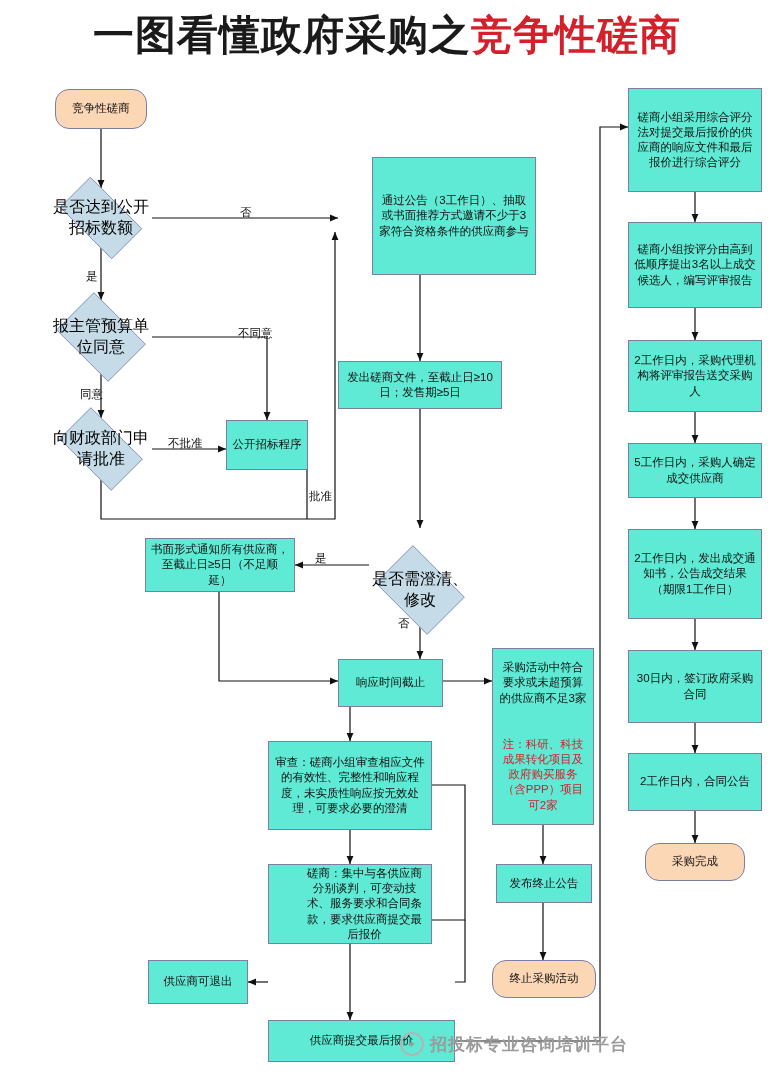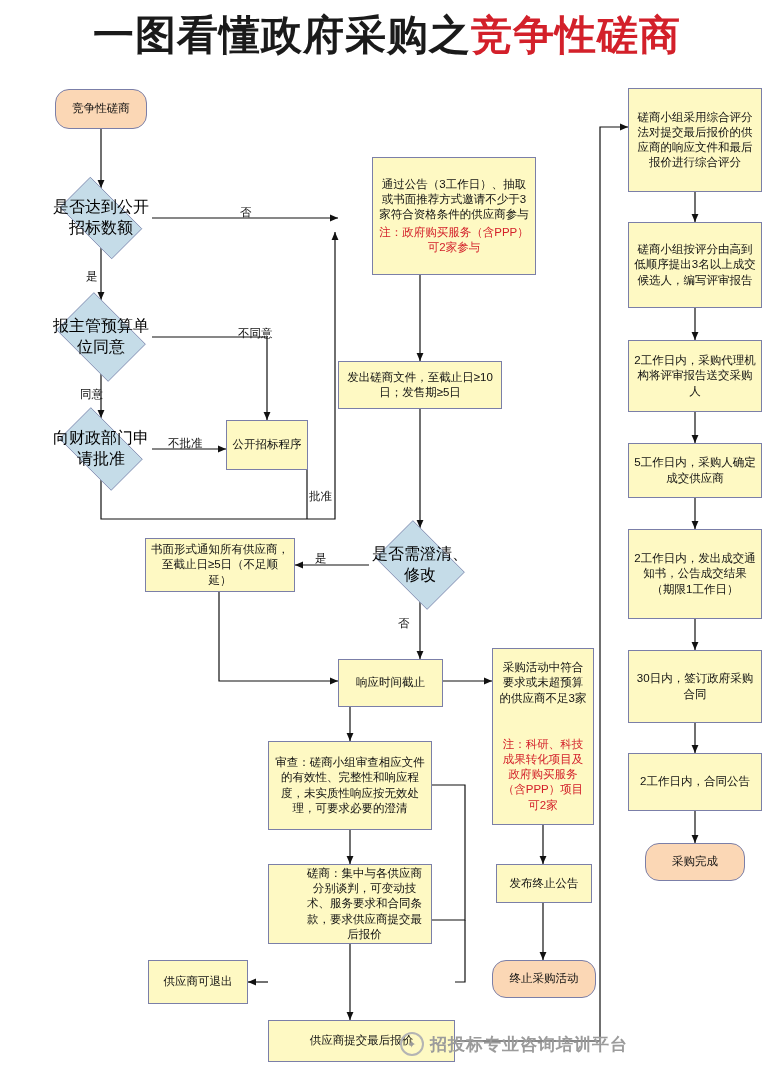--- a/index.html
+++ b/index.html
@@ -44,21 +44,21 @@
     display: flex;
     align-items: center;
     justify-content: center;
     text-align: center;
     font-size: 11.5px;
     line-height: 1.32;
     padding: 3px 5px;
     color: #111;
   }
   .box {
-    background: #fef9c3;
+    background: #5eead4;
   }
   .terminal {
     background: #fbd7b5;
     border-radius: 14px;
   }
   .diamond-wrap {
     position: absolute;
   }
   .diamond-wrap .dshape {
     position: absolute;
@@ -213,28 +213,27 @@
 <div class="node box" style="left:145px; top:538px; width:150px; height:54px;">
   <span>书面形式通知所有供应商，至截止日≥5日（不足顺延）</span>
 </div>
 
 <div class="node box" style="left:148px; top:960px; width:100px; height:44px;">
   <span>供应商可退出</span>
 </div>
 
 <div class="node box" style="left:338px; top:157px; width:164px; height:118px; flex-direction:column; justify-content:center;margin-left:34px;">
   <span>通过公告（3工作日）、抽取或书面推荐方式邀请不少于3家符合资格条件的供应商参与</span>
-  <span class="note" style="margin-top:3px;">注：政府购买服务（含PPP）可2家参与</span>
 </div>
 
 <div class="node box" style="left:338px; top:361px; width:164px; height:48px;">
   <span>发出磋商文件，至截止日≥10日；发售期≥5日</span>
 </div>
 
-<div class="diamond-wrap" style="left:369px; top:528px; width:102px; height:74px;text-decoration:underline;">
+<div class="diamond-wrap" style="left:369px; top:553px; width:102px; height:74px;text-decoration:underline;">
   <div class="dshape" style="transform:rotate(45deg) scale(0.72);"></div>
   <div class="dtext">是否需澄清、修改</div>
 </div>
 
 <div class="node box" style="left:338px; top:659px; width:105px; height:48px;">
   <span>响应时间截止</span>
 </div>
 
 <div class="node box" style="left:268px; top:741px; width:164px; height:89px;">
   <span>审查：磋商小组审查相应文件的有效性、完整性和响应程度，未实质性响应按无效处理，可要求必要的澄清</span>

